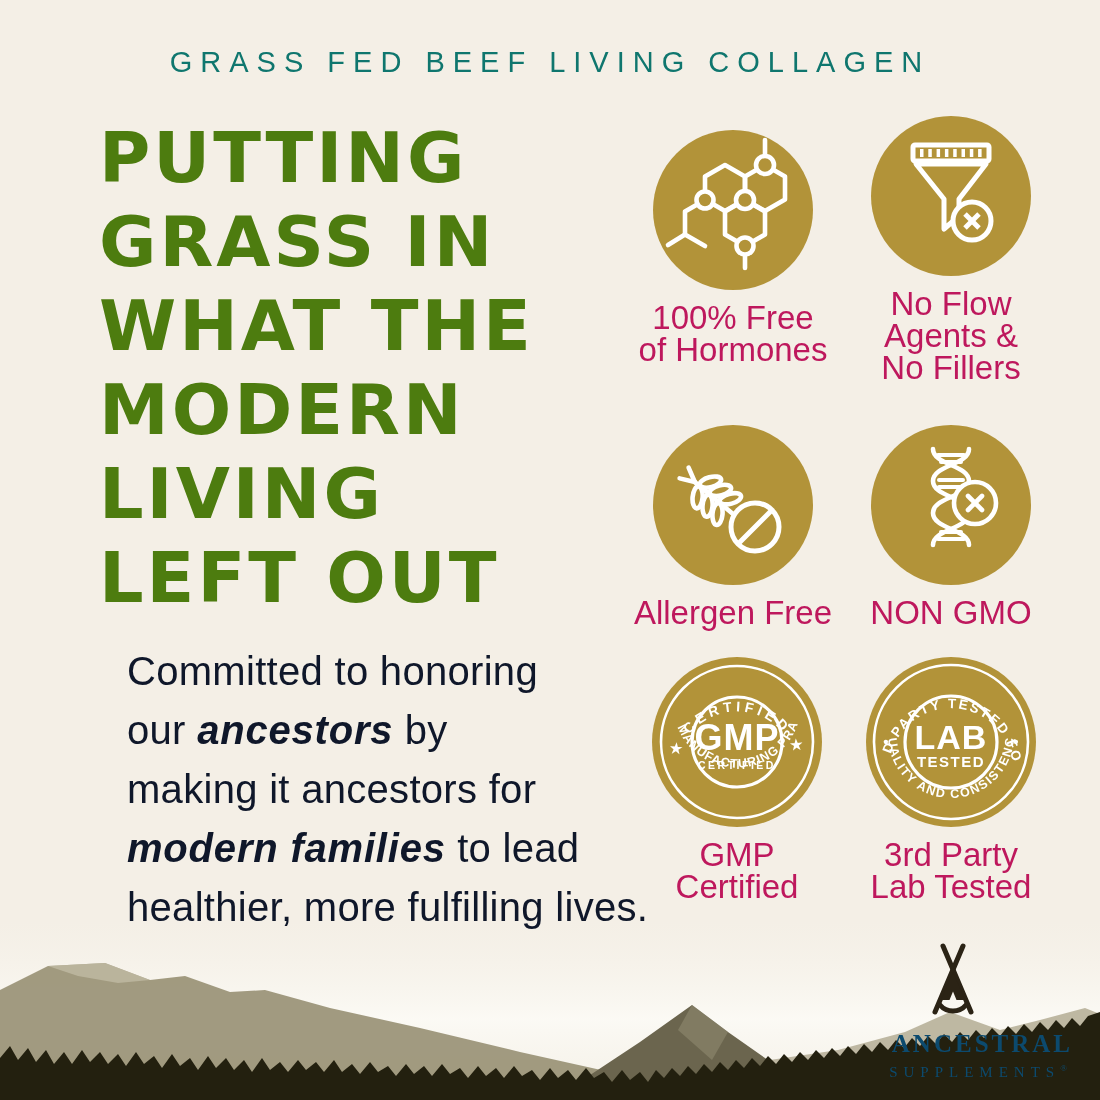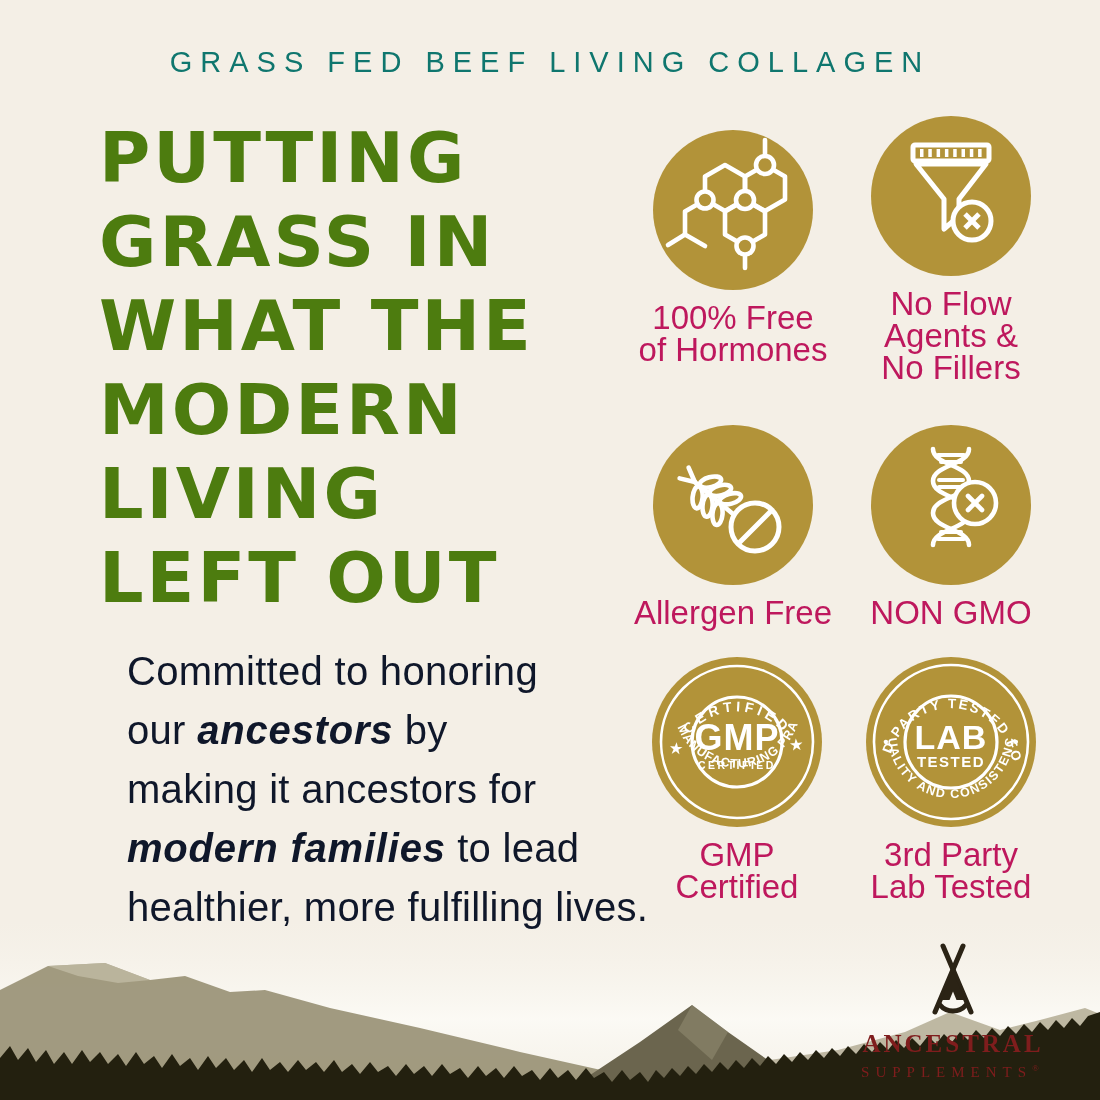--- a/index.html
+++ b/index.html
@@ -30,22 +30,22 @@
     margin:0 auto;display:flex;align-items:center;justify-content:center;
   }
   .badge-label{
     margin-top:12px;font-size:33px;line-height:32px;color:#be185d;
     white-space:pre-line;
   }
   .seal{display:block;margin:0 auto;}
   .seal text{font-family:"Liberation Sans",sans-serif;font-weight:bold;fill:#ffffff;}
   .landscape{position:absolute;left:0;top:920px;z-index:1;}
   .logo{
-    position:absolute;left:833px;top:942px;width:240px;text-align:center;z-index:4;
-    color:#7f1d1d;
+    position:absolute;left:833px;top:942px;width:240px;text-align:right;z-index:4;
+    color:#0c4a6e;
   }
   .logo-name{
     font-family:"Liberation Serif",serif;font-weight:bold;
     font-size:25px;letter-spacing:3px;margin-top:8px;
   }
   .logo-sub{
     font-family:"Liberation Serif",serif;font-size:15px;letter-spacing:6px;margin-top:5px;
   }
   .logo-sub sup{font-size:9px;}
   .icon-svg{display:block;}

